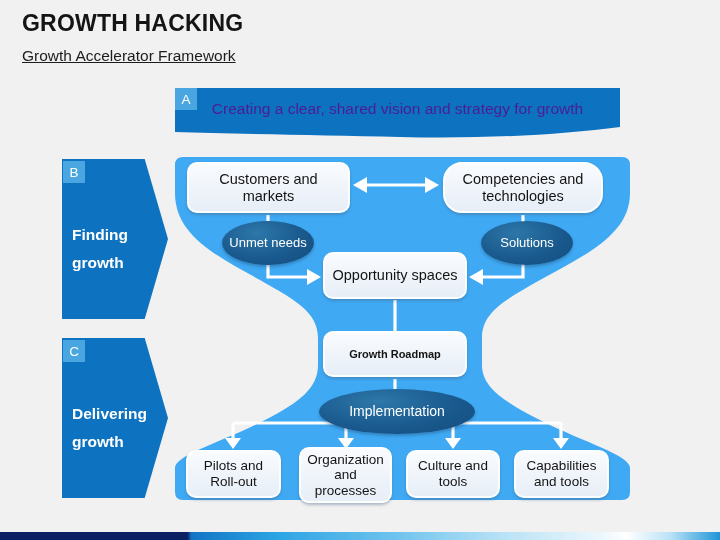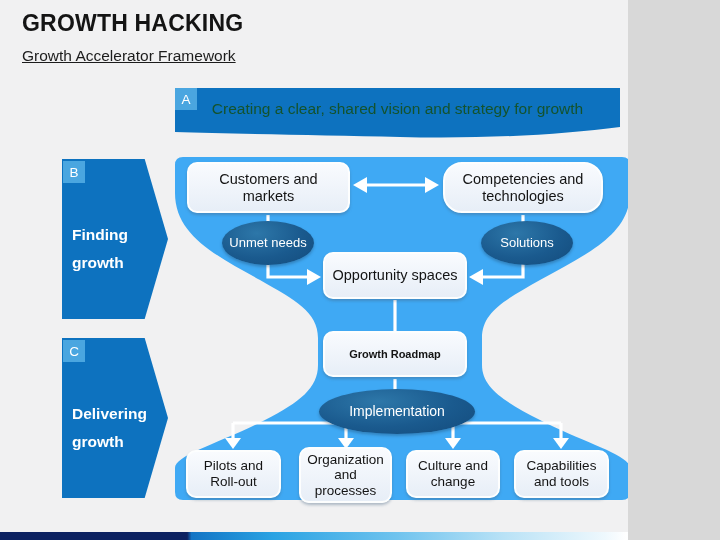--- a/index.html
+++ b/index.html
@@ -1,36 +1,36 @@
 <!DOCTYPE html>
 <html><head>
 <meta charset="utf-8">
 <style>
   html,body{margin:0;padding:0;background:#d8d8d8;}
   .slide{
-    position:relative;width:628px;height:540px;overflow:hidden;
+    position:relative;width:720px;height:540px;overflow:hidden;
     background:#f1f1f2;
     font-family:"Liberation Sans", sans-serif;
     color:#161616;
   }
   .abs{position:absolute;}
   .title{
     left:22px;top:10px;font-size:23px;font-weight:800;letter-spacing:.2px;color:#141414;
   }
   .subtitle{
     left:22px;top:47px;font-size:15.5px;color:#1c1c1c;text-decoration:underline;
   }
   svg.layer{left:0;top:0;z-index:1;}
   .tag{
     width:22px;height:22px;background:#4aa6e0;color:#fff;
     display:flex;align-items:center;justify-content:center;
     font-size:13.5px;z-index:3;
   }
   .banner-text{
-    left:175px;top:100px;width:445px;text-align:center;color:#14532d;
+    left:175px;top:100px;width:445px;text-align:center;color:#4c1d95;
     font-size:15.5px;z-index:3;
   }
   .chevron{
     width:106px;height:160px;background:#0d72bf;z-index:2;
     clip-path:polygon(0 0,78% 0,100% 50%,78% 100%,0 100%);
   }
   .chev-b{left:62px;top:159px;}
   .chev-c{left:62px;top:338px;}
   .chev-tag{left:1px;top:2px;position:absolute;}
   .chev-label{
@@ -144,18 +144,18 @@
 
   <div class="abs ellipse el-unmet">Unmet needs</div>
   <div class="abs ellipse el-solutions">Solutions</div>
   <div class="abs ellipse el-implementation">Implementation</div>
 
   <div class="abs wbox box-opportunity">Opportunity spaces</div>
   <div class="abs wbox box-roadmap">Growth Roadmap</div>
 
   <div class="abs wbox bbox box-pilots">Pilots and Roll-out</div>
   <div class="abs wbox bbox box-organization">Organization and processes</div>
-  <div class="abs wbox bbox box-culture">Culture and change</div>
+  <div class="abs wbox bbox box-culture">Culture and tools</div>
   <div class="abs wbox bbox box-capabilities">Capabilities and tools</div>
 
   <div class="abs footer-bar"></div>
 
 </div>
 
 </body></html>

